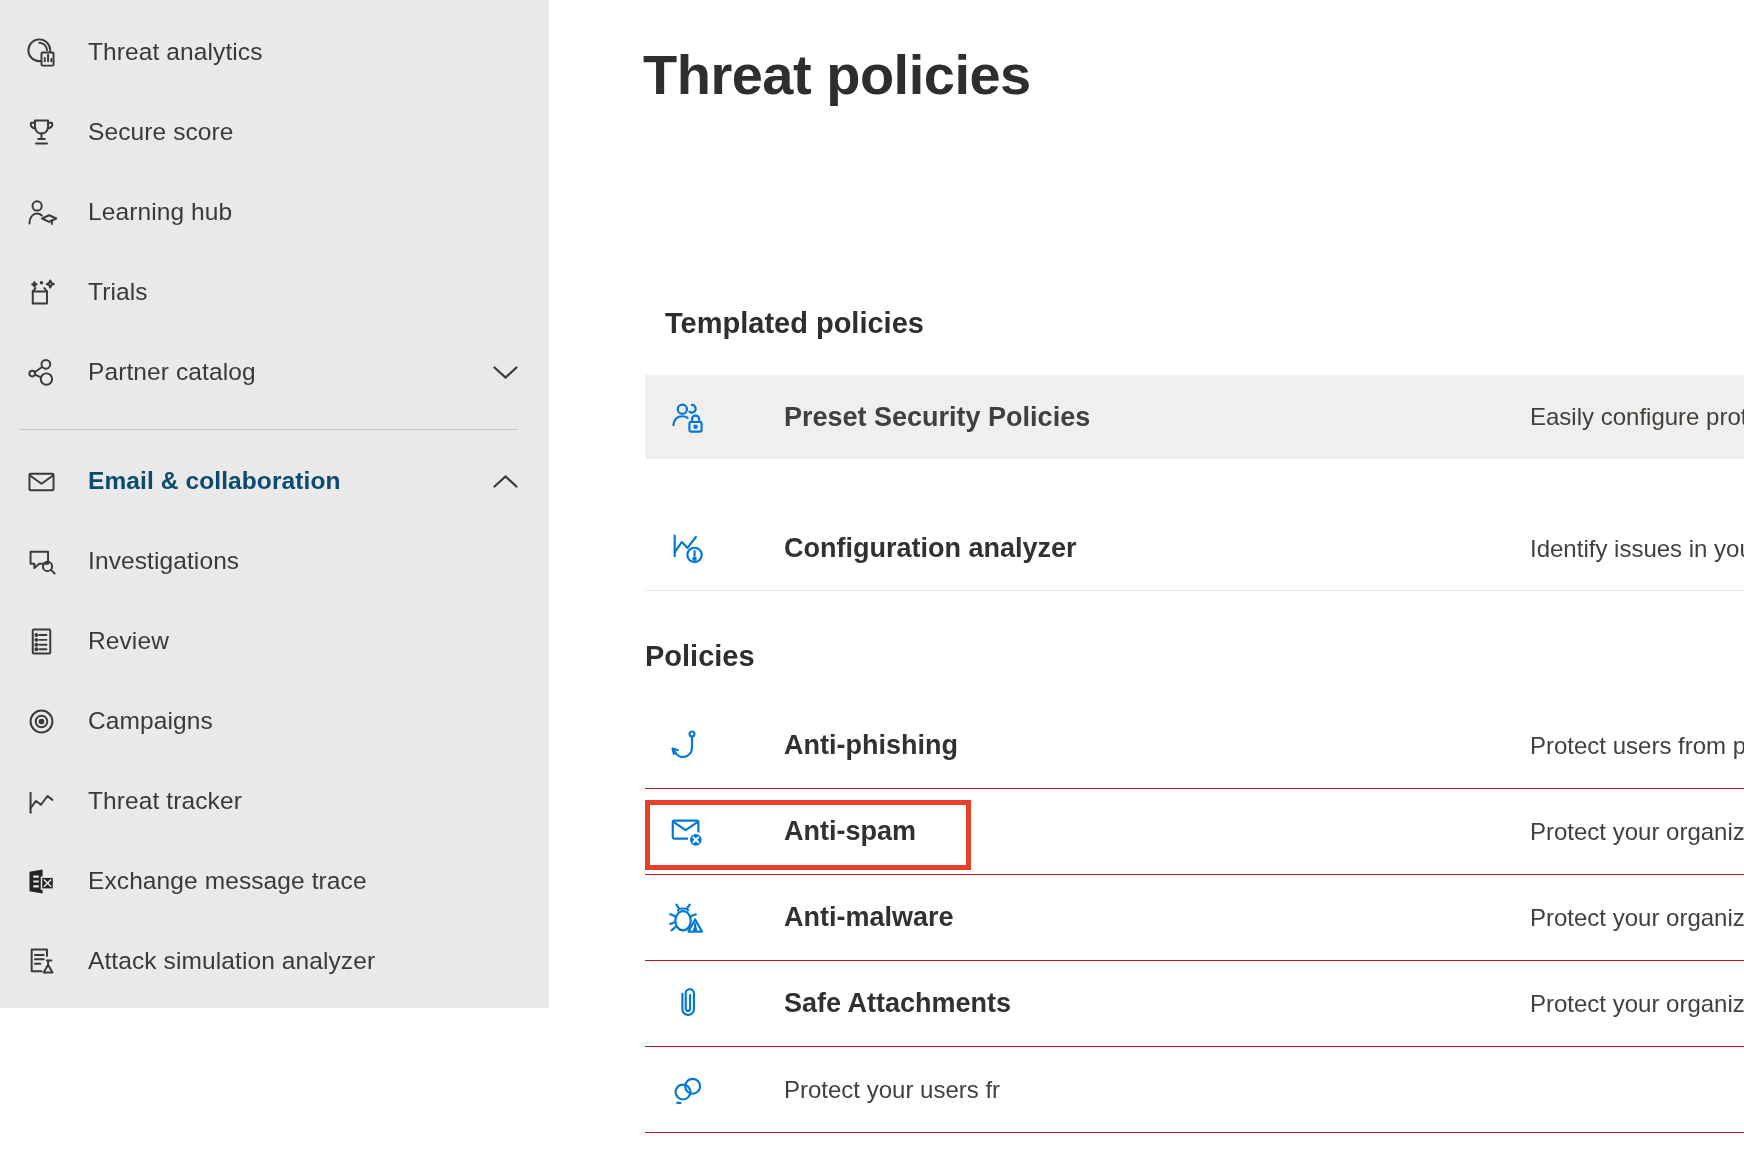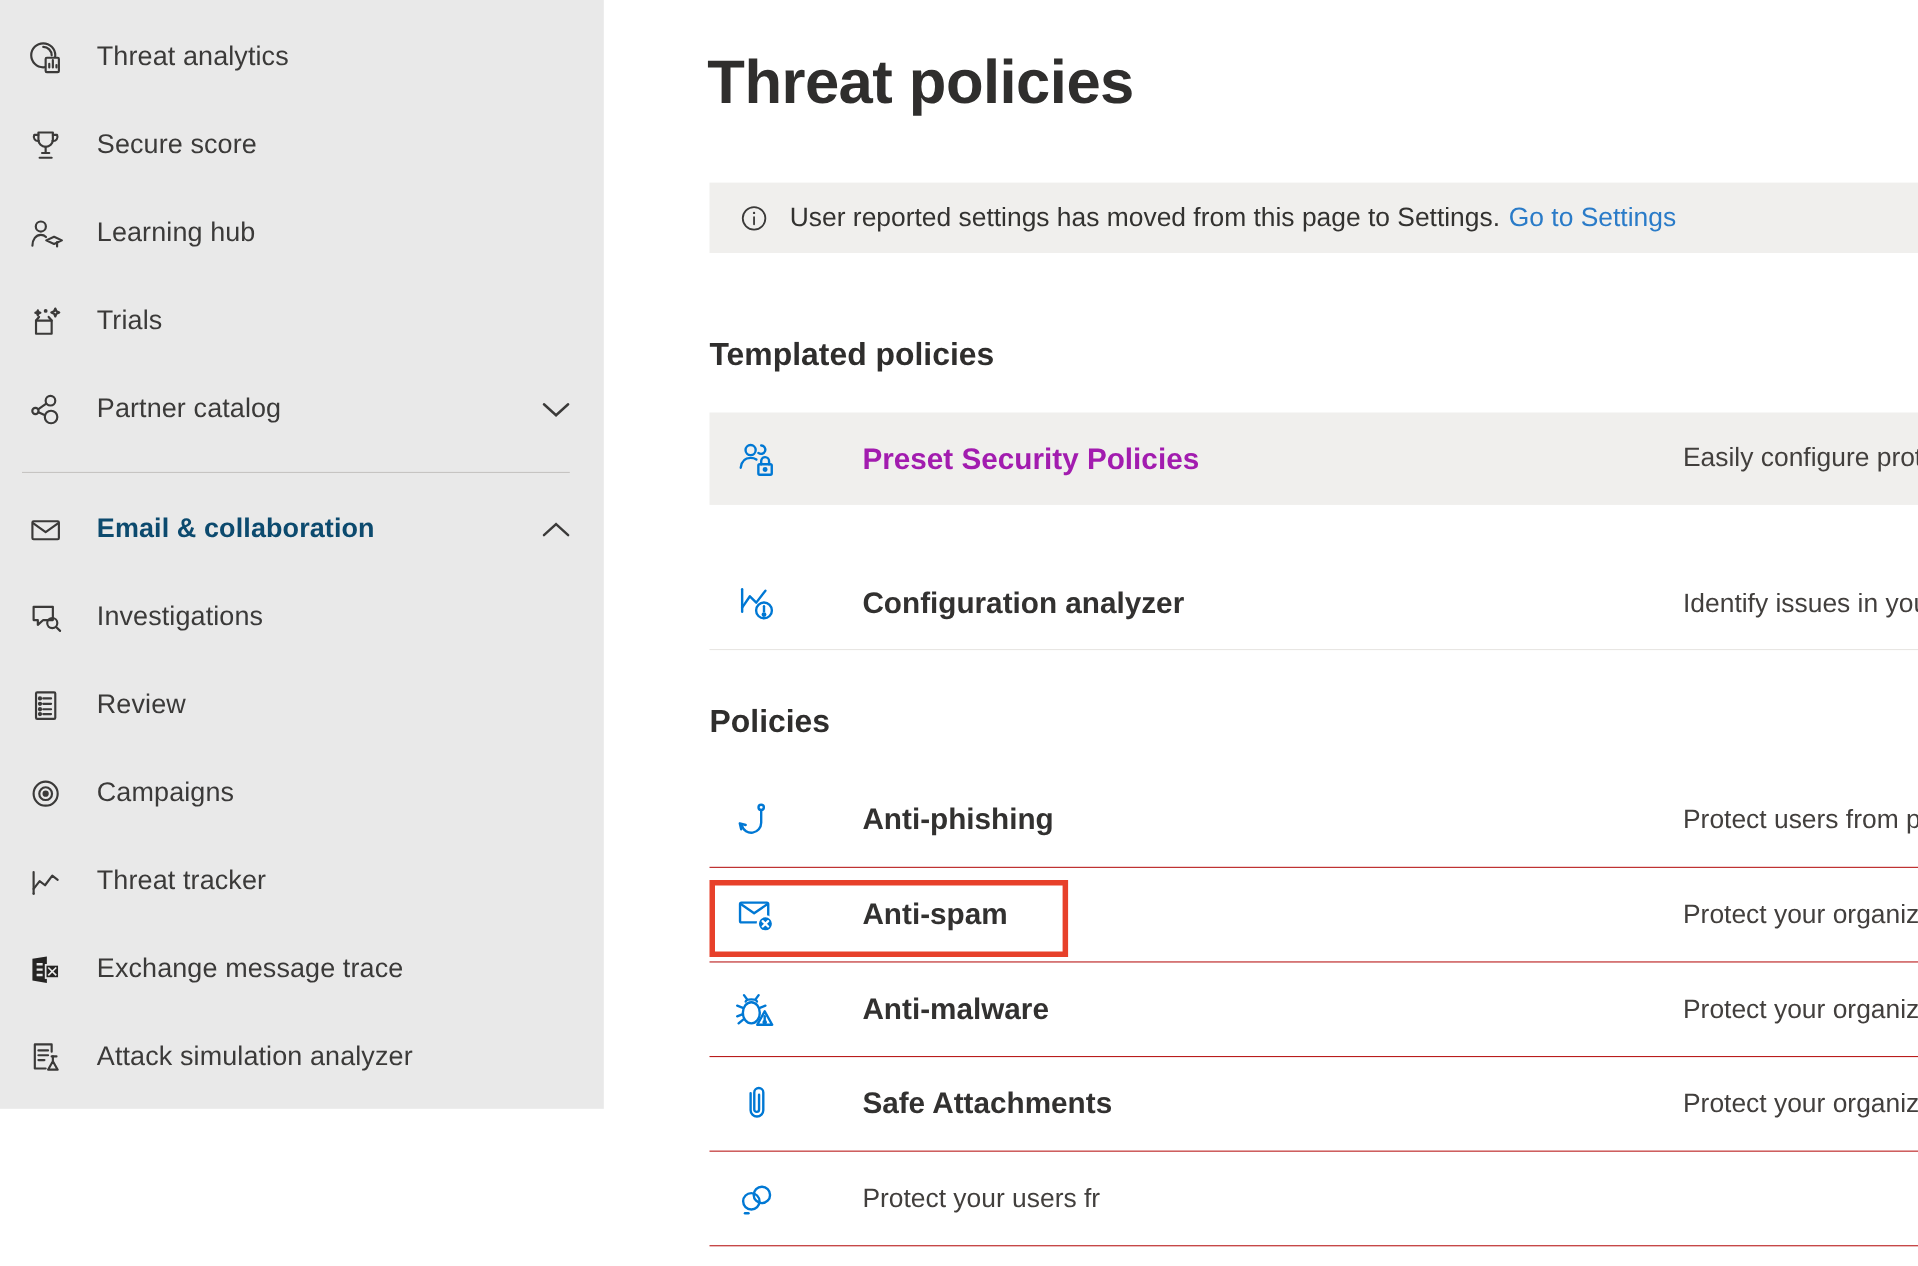--- a/index.html
+++ b/index.html
@@ -35,37 +35,37 @@
     position:absolute; left:96px; right:0; top:166px; height:64px;
     background:#f0efed; display:flex; align-items:center; padding-left:25px;
     font-size:24px; color:#333230; white-space:nowrap;
   }
   .banner .info { width:31px; height:31px; flex:none; margin-right:17px; display:flex; }
   .banner a { color:#2a7bc8; text-decoration:none; margin-left:8px; cursor:pointer; }
   .sec-heading {
     position:absolute; left:96px; margin:0;
     font-size:29px; font-weight:700; color:#2f2e2d;
   }
-  .sec-heading.templated { top:307px; }
+  .sec-heading.templated { top:307px;margin-left:20px; }
   .sec-heading.policies  { top:640px; }
   .rowlist { position:absolute; left:96px; right:0; }
   .rowlist.templated { top:375px; }
   .rowlist.policies  { top:703px; }
   .prow {
     display:grid; grid-template-columns:139px 746px auto;
     align-items:center; cursor:pointer; position:relative;
   }
   .rowlist.templated .prow { height:84px; }
   .rowlist.policies  .prow { height:86px; border-bottom:1px solid #b91c1c; }
   .rowlist.templated .prow:nth-child(2) { border-bottom:1px solid #e8e6e3;margin-top:48px; }
   .prow.hl { background:#f0efed; }
   .prow .picon { padding-left:22px; display:flex; align-items:center; }
   .prow .picon svg { width:41px; height:41px; }
   .prow .plabel { font-size:27px; font-weight:700; color:#323130; white-space:nowrap; }
-  .prow.linkstyle .plabel { color:#a21caf; }
+  .prow.linkstyle .plabel { color:#404040; }
   .prow .pdesc { font-size:24px; color:#423f3d; white-space:nowrap; overflow:visible; }
   .redbox {
     position:absolute; left:96px; top:800px; width:326px; height:70px;
     border:5px solid #e7402a; pointer-events:none; z-index:5;
   }
 </style>
 </head>
 <body>
 
 <aside class="sidebar">
@@ -222,31 +222,20 @@
           </svg>
         </span>
         <span class="lbl">Policies &amp; rules</span>
       </div>
     </nav>
 </aside>
 
 <main class="main">
   <h1 class="page-title">Threat policies</h1>
 
-  <div class="banner">
-    <span class="info">
-        <svg viewBox="0 0 32 32" fill="none" stroke="#3b3a39" stroke-width="1.7" stroke-linecap="round">
-          <circle cx="16" cy="16" r="10.6"></circle>
-          <path d="M16 14.8v6.8"></path>
-          <circle cx="16" cy="10.9" r="1.1" fill="#3b3a39" stroke="none"></circle>
-        </svg>
-      </span>
-    <span>User reported settings has moved from this page to Settings.</span>
-    <a>Go to Settings</a>
-  </div>
 
   <h2 class="sec-heading templated">Templated policies</h2>
   <div class="rowlist templated">
       <div class="prow hl linkstyle">
         <span class="picon">
           <svg viewBox="0 0 32 32" fill="none" stroke="#0078d4" stroke-width="1.7" stroke-linecap="round" stroke-linejoin="round">
             <circle cx="12" cy="9.5" r="3.6"></circle>
             <path d="M5 22c.5-4.5 3.2-7 7-7 1.6 0 3 .4 4.1 1.2"></path>
             <path d="M17.5 11.5a3 3 0 1 0 2-5.3"></path>
             <rect x="17.5" y="19.5" width="9.5" height="7.5" rx="1"></rect>

